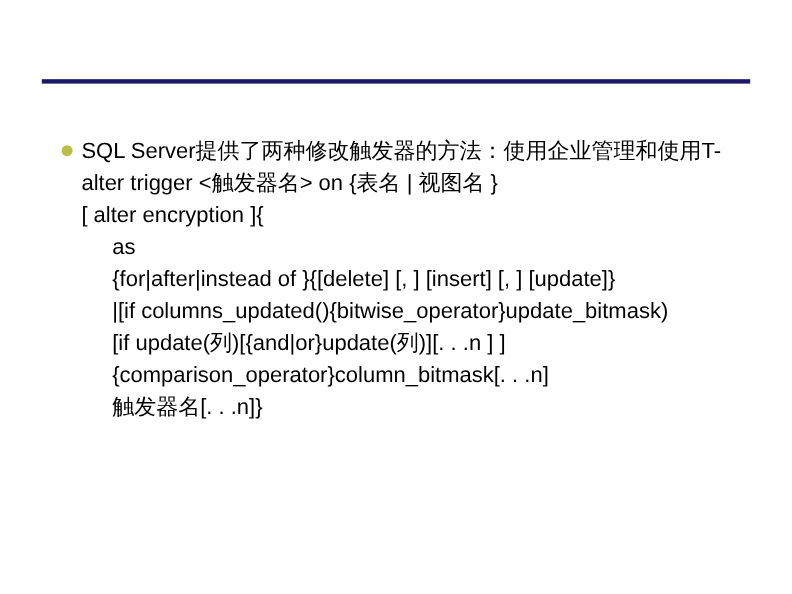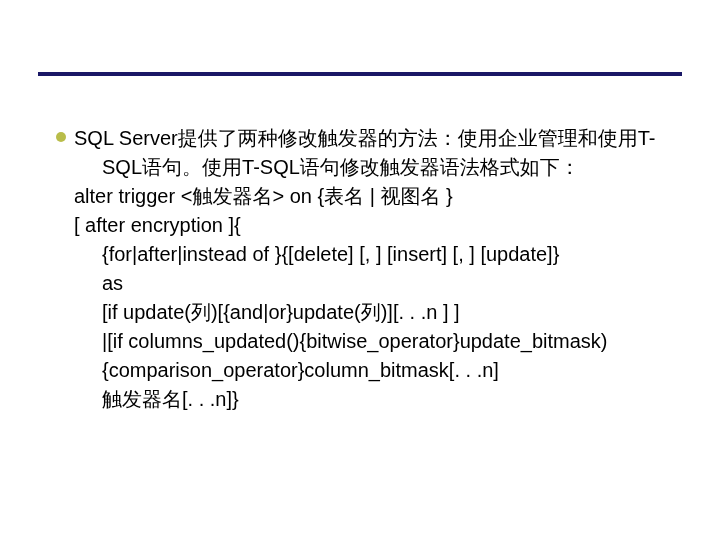--- a/index.html
+++ b/index.html
@@ -54,23 +54,22 @@
   }
 </style>
 </head>
 <body>
 
 <div class="slide">
   <div class="rule"></div>
   <div class="bullet"></div>
   <div class="content">
     <p>SQL Server提供了两种修改触发器的方法：使用企业管理和使用T-</p>
-    <p class="hang">SQL语句。使用T-SQL语句修改触发器语法格式如下：</p>
     <p>alter trigger &lt;触发器名&gt; on {表名 | 视图名 }</p>
-    <p>[ after encryption ]{</p>
+    <p>[ alter encryption ]{</p>
+    <p class="indent1">as</p>
     <p class="indent1">{for|after|instead of }{[delete] [, ] [insert] [, ] [update]}</p>
-    <p class="indent1">as</p>
+    <p class="indent1">|[if columns_updated(){bitwise_operator}update_bitmask)</p>
     <p class="indent1">[if update(列)[{and|or}update(列)][. . .n ] ]</p>
-    <p class="indent1">|[if columns_updated(){bitwise_operator}update_bitmask)</p>
     <p class="indent1">{comparison_operator}column_bitmask[. . .n]</p>
     <p class="indent1">触发器名[. . .n]}</p>
   </div>
 </div>
 
 </body></html>

